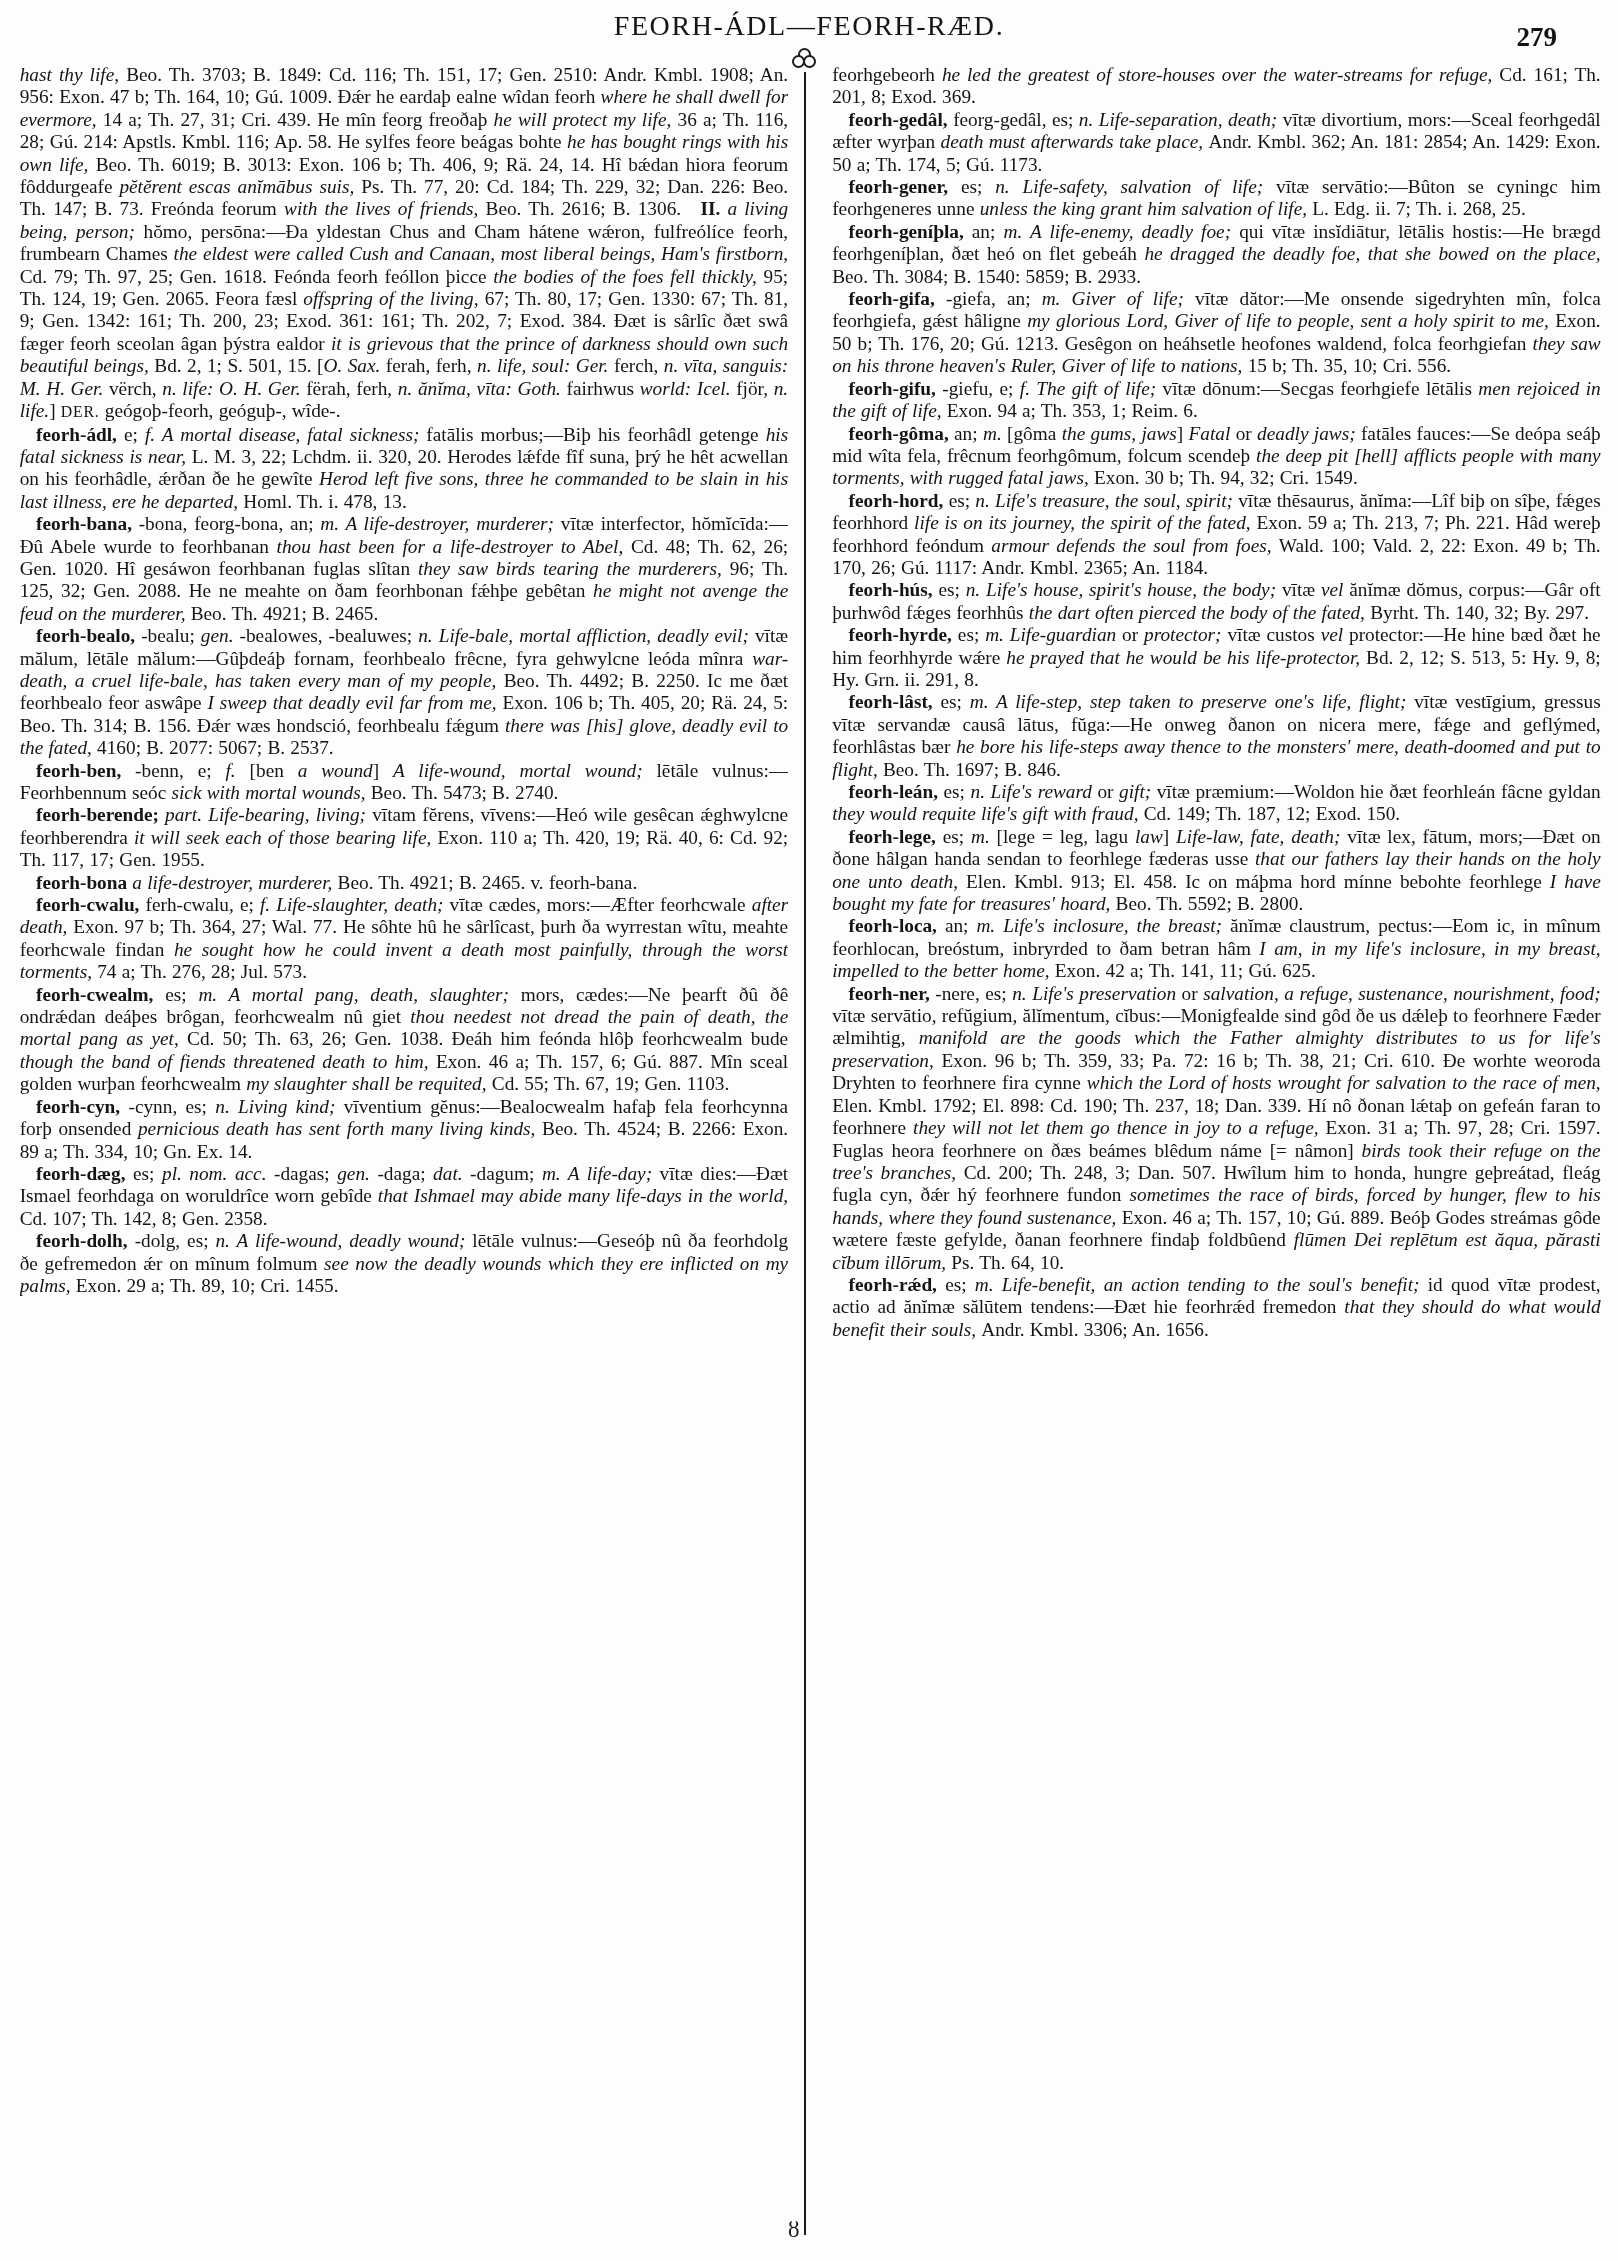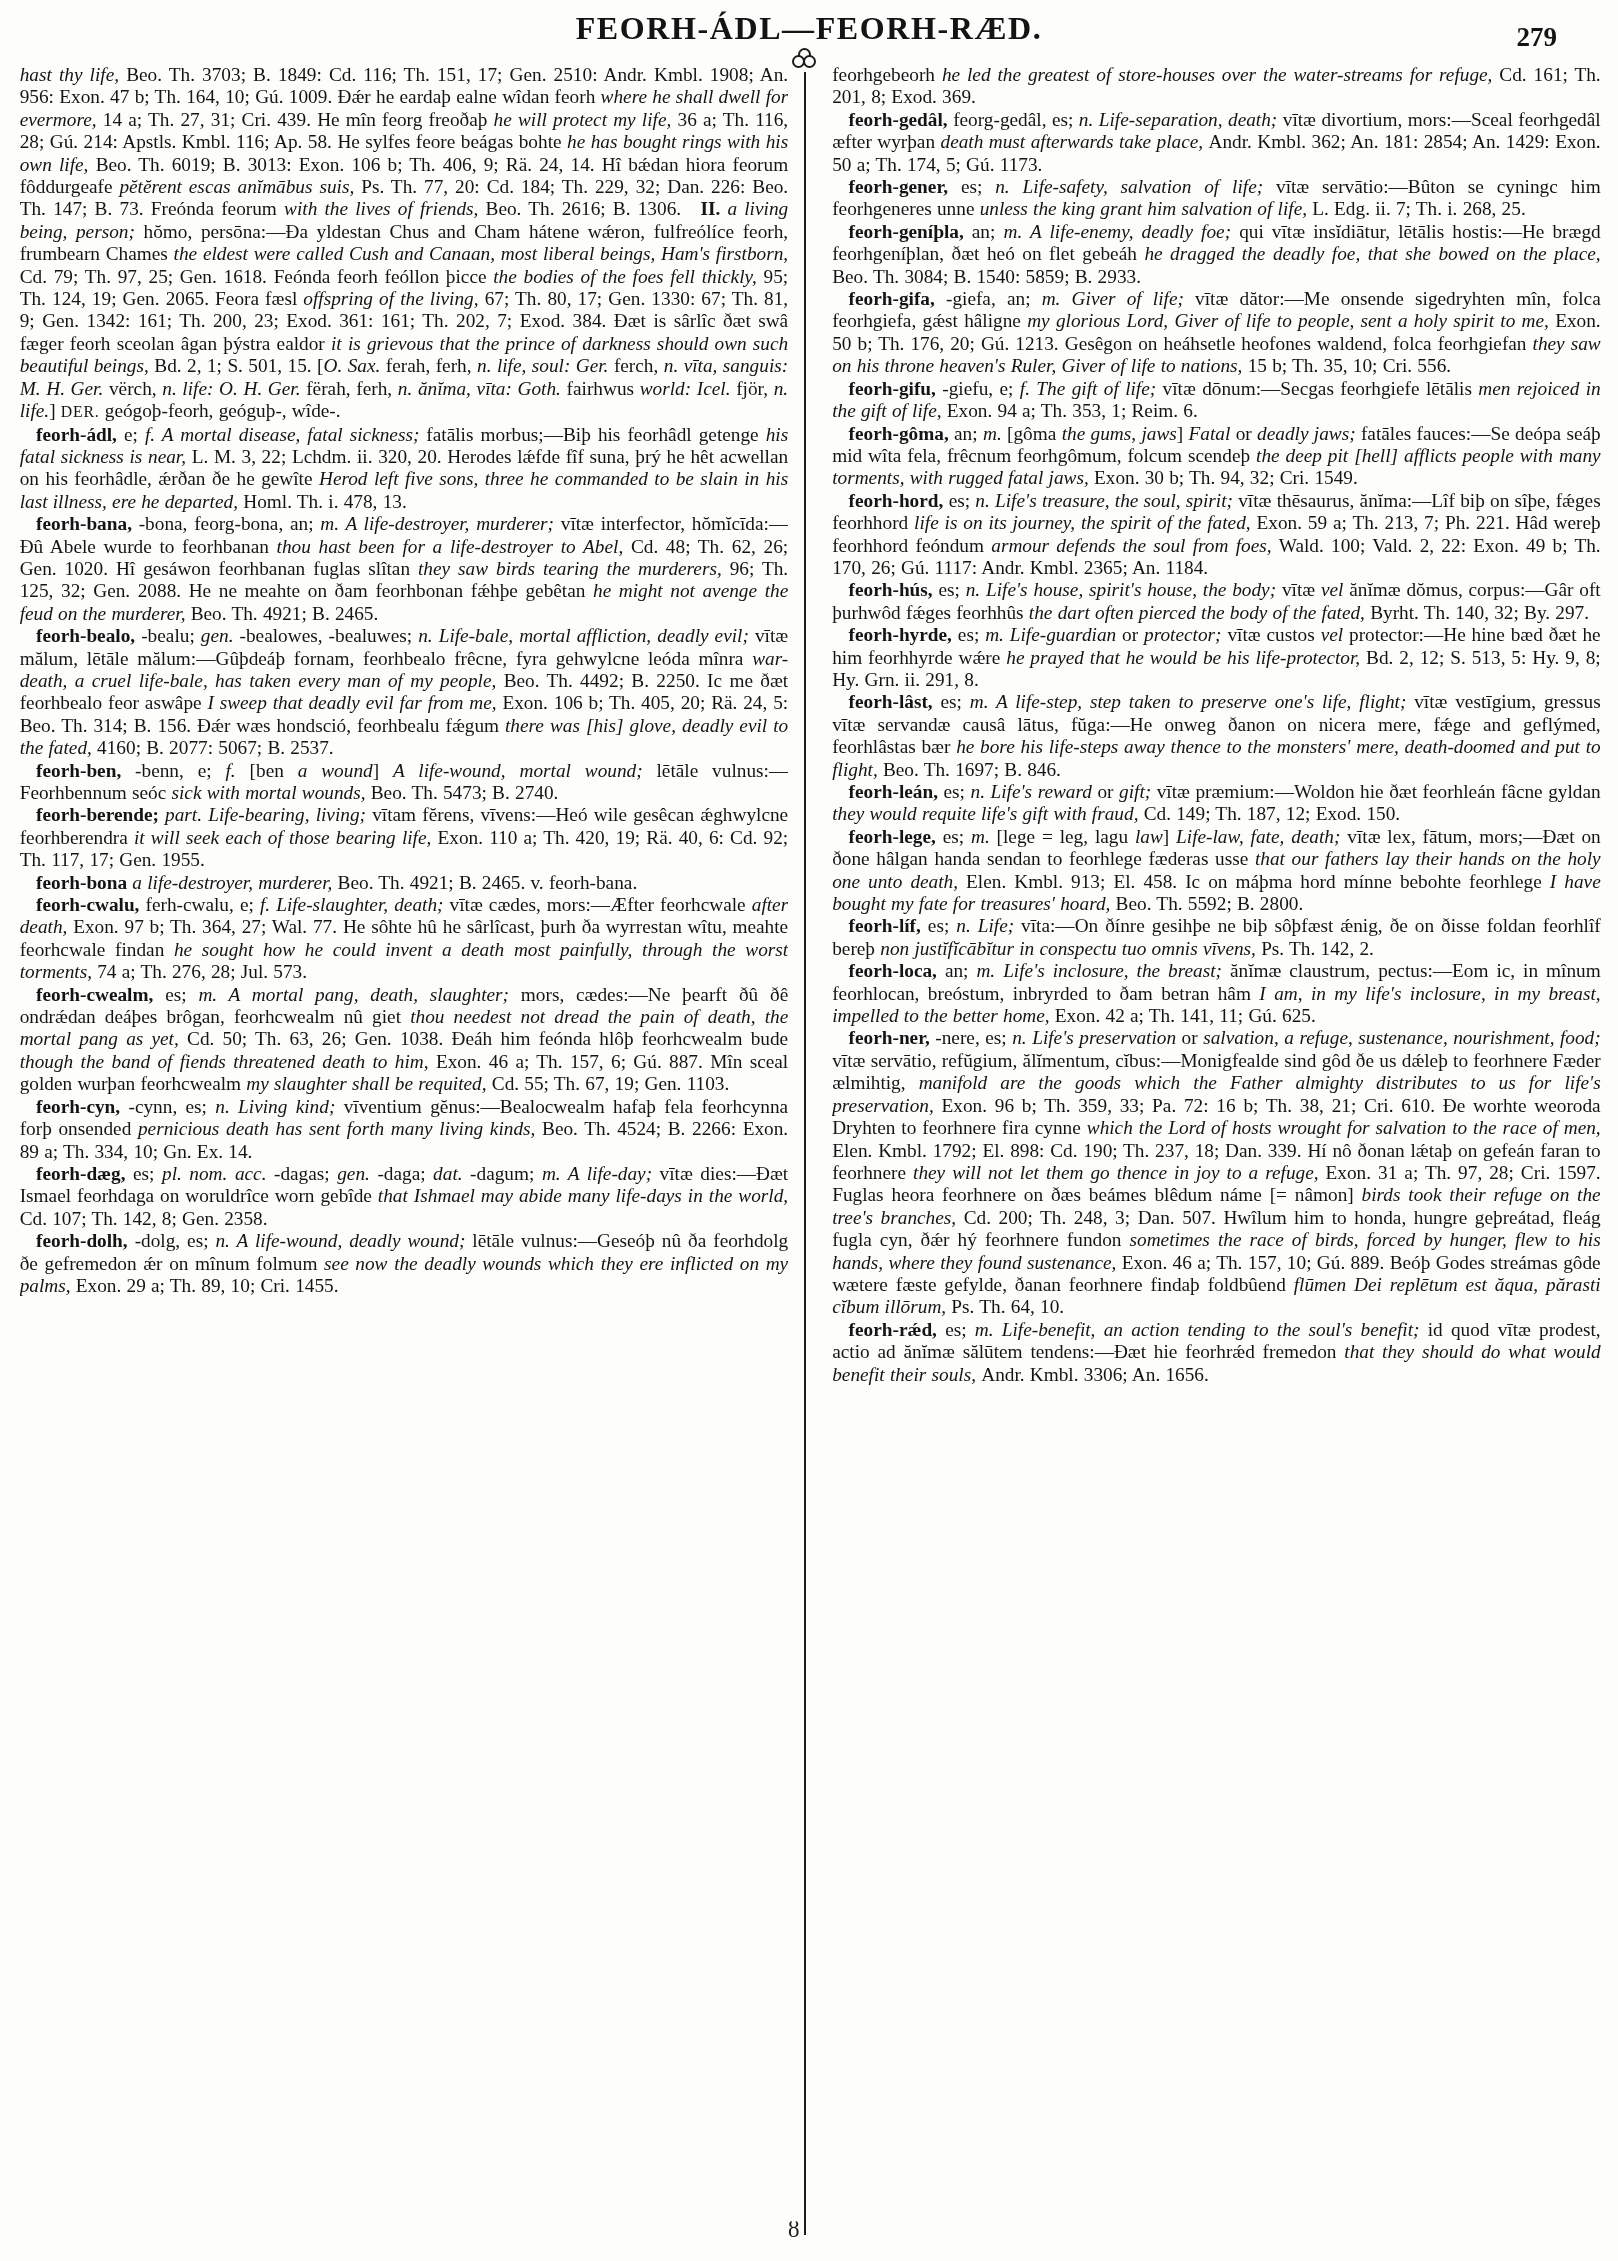--- a/index.html
+++ b/index.html
@@ -10,21 +10,21 @@
   }
   .page {
     position:relative; width:1618px; height:2261px;
     background:#fdfdfb; color:#141414; overflow:hidden;
   }
   .running-head {
     position:absolute; top:9.8px; left:0; width:100%; height:36px;
   }
   .head-title {
     position:absolute; left:0; right:0; text-align:center;
-    font-size:32px; font-weight:bold; letter-spacing:1.6px;
+    font-size:28px; font-weight:normal; letter-spacing:1.6px;
   }
   .head-page {
     position:absolute; right:61px; top:0;
     font-size:27px; font-weight:bold;margin-top:12px;
   }
   .columns {
     position:absolute; top:64px; left:19.7px;
     width:1581px; display:flex; gap:44px;
   }
   .col {
@@ -96,21 +96,20 @@
         <p class="entry"><span class="seg-b">feorh-geníþla, </span><span class="seg-n">an; </span><span class="seg-i">m. A life-enemy, deadly foe; </span><span class="seg-n">qui vītæ insĭdiātur, lētālis hostis:—He brægd feorhgeníþlan, ðæt heó on flet gebeáh </span><span class="seg-i">he dragged the deadly foe, that she bowed on the place, </span><span class="seg-n">Beo. Th. 3084; B. 1540: 5859; B. 2933.</span></p>
         <p class="entry"><span class="seg-b">feorh-gifa, </span><span class="seg-n">-giefa, an; </span><span class="seg-i">m. Giver of life; </span><span class="seg-n">vītæ dător:—Me onsende sigedryhten mîn, folca feorhgiefa, gǽst hâligne </span><span class="seg-i">my glorious Lord, Giver of life to people, sent a holy spirit to me, </span><span class="seg-n">Exon. 50 b; Th. 176, 20; Gú. 1213. Gesêgon on heáhsetle heofones waldend, folca feorhgiefan </span><span class="seg-i">they saw on his throne heaven's Ruler, Giver of life to nations, </span><span class="seg-n">15 b; Th. 35, 10; Cri. 556.</span></p>
         <p class="entry"><span class="seg-b">feorh-gifu, </span><span class="seg-n">-giefu, e; </span><span class="seg-i">f. The gift of life; </span><span class="seg-n">vītæ dōnum:—Secgas feorhgiefe lētālis </span><span class="seg-i">men rejoiced in the gift of life, </span><span class="seg-n">Exon. 94 a; Th. 353, 1; Reim. 6.</span></p>
         <p class="entry"><span class="seg-b">feorh-gôma, </span><span class="seg-n">an; </span><span class="seg-i">m. </span><span class="seg-n">[gôma </span><span class="seg-i">the gums, jaws</span><span class="seg-n">] </span><span class="seg-i">Fatal </span><span class="seg-n">or </span><span class="seg-i">deadly jaws; </span><span class="seg-n">fatāles fauces:—Se deópa seáþ mid wîta fela, frêcnum feorhgômum, folcum scendeþ </span><span class="seg-i">the deep pit [hell] afflicts people with many torments, with rugged fatal jaws, </span><span class="seg-n">Exon. 30 b; Th. 94, 32; Cri. 1549.</span></p>
         <p class="entry"><span class="seg-b">feorh-hord, </span><span class="seg-n">es; </span><span class="seg-i">n. Life's treasure, the soul, spirit; </span><span class="seg-n">vītæ thēsaurus, ănĭma:—Lîf biþ on sîþe, fǽges feorhhord </span><span class="seg-i">life is on its journey, the spirit of the fated, </span><span class="seg-n">Exon. 59 a; Th. 213, 7; Ph. 221. Hâd wereþ feorhhord feóndum </span><span class="seg-i">armour defends the soul from foes, </span><span class="seg-n">Wald. 100; Vald. 2, 22: Exon. 49 b; Th. 170, 26; Gú. 1117: Andr. Kmbl. 2365; An. 1184.</span></p>
         <p class="entry"><span class="seg-b">feorh-hús, </span><span class="seg-n">es; </span><span class="seg-i">n. Life's house, spirit's house, the body; </span><span class="seg-n">vītæ </span><span class="seg-i">vel </span><span class="seg-n">ănĭmæ dŏmus, corpus:—Gâr oft þurhwôd fǽges feorhhûs </span><span class="seg-i">the dart often pierced the body of the fated, </span><span class="seg-n">Byrht. Th. 140, 32; By. 297.</span></p>
         <p class="entry"><span class="seg-b">feorh-hyrde, </span><span class="seg-n">es; </span><span class="seg-i">m. Life-guardian </span><span class="seg-n">or </span><span class="seg-i">protector; </span><span class="seg-n">vītæ custos </span><span class="seg-i">vel </span><span class="seg-n">protector:—He hine bæd ðæt he him feorhhyrde wǽre </span><span class="seg-i">he prayed that he would be his life-protector, </span><span class="seg-n">Bd. 2, 12; S. 513, 5: Hy. 9, 8; Hy. Grn. ii. 291, 8.</span></p>
         <p class="entry"><span class="seg-b">feorh-lâst, </span><span class="seg-n">es; </span><span class="seg-i">m. A life-step, step taken to preserve one's life, flight; </span><span class="seg-n">vītæ vestīgium, gressus vītæ servandæ causâ lātus, fŭga:—He onweg ðanon on nicera mere, fǽge and geflýmed, feorhlâstas bær </span><span class="seg-i">he bore his life-steps away thence to the monsters' mere, death-doomed and put to flight, </span><span class="seg-n">Beo. Th. 1697; B. 846.</span></p>
         <p class="entry"><span class="seg-b">feorh-leán, </span><span class="seg-n">es; </span><span class="seg-i">n. Life's reward </span><span class="seg-n">or </span><span class="seg-i">gift; </span><span class="seg-n">vītæ præmium:—Woldon hie ðæt feorhleán fâcne gyldan </span><span class="seg-i">they would requite life's gift with fraud, </span><span class="seg-n">Cd. 149; Th. 187, 12; Exod. 150.</span></p>
         <p class="entry"><span class="seg-b">feorh-lege, </span><span class="seg-n">es; </span><span class="seg-i">m. </span><span class="seg-n">[lege = leg, lagu </span><span class="seg-i">law</span><span class="seg-n">] </span><span class="seg-i">Life-law, fate, death; </span><span class="seg-n">vītæ lex, fātum, mors;—Ðæt on ðone hâlgan handa sendan to feorhlege fæderas usse </span><span class="seg-i">that our fathers lay their hands on the holy one unto death, </span><span class="seg-n">Elen. Kmbl. 913; El. 458. Ic on máþma hord mínne bebohte feorhlege </span><span class="seg-i">I have bought my fate for treasures' hoard, </span><span class="seg-n">Beo. Th. 5592; B. 2800.</span></p>
-        <p class="entry"><span class="seg-b">feorh-líf, </span><span class="seg-n">es; </span><span class="seg-i">n. Life; </span><span class="seg-n">vīta:—On ðínre gesihþe ne biþ sôþfæst ǽnig, ðe on ðisse foldan feorhlîf bereþ </span><span class="seg-i">non justĭfĭcābĭtur in conspectu tuo omnis vīvens, </span><span class="seg-n">Ps. Th. 142, 2.</span></p>
         <p class="entry"><span class="seg-b">feorh-loca, </span><span class="seg-n">an; </span><span class="seg-i">m. Life's inclosure, the breast; </span><span class="seg-n">ănĭmæ claustrum, pectus:—Eom ic, in mînum feorhlocan, breóstum, inbryrded to ðam betran hâm </span><span class="seg-i">I am, in my life's inclosure, in my breast, impelled to the better home, </span><span class="seg-n">Exon. 42 a; Th. 141, 11; Gú. 625.</span></p>
         <p class="entry"><span class="seg-b">feorh-ner, </span><span class="seg-n">-nere, es; </span><span class="seg-i">n. Life's preservation </span><span class="seg-n">or </span><span class="seg-i">salvation, a refuge, sustenance, nourishment, food; </span><span class="seg-n">vītæ servātio, refŭgium, ălĭmentum, cĭbus:—Monigfealde sind gôd ðe us dǽleþ to feorhnere Fæder ælmihtig, </span><span class="seg-i">manifold are the goods which the Father almighty distributes to us for life's preservation, </span><span class="seg-n">Exon. 96 b; Th. 359, 33; Pa. 72: 16 b; Th. 38, 21; Cri. 610. Ðe worhte weoroda Dryhten to feorhnere fira cynne </span><span class="seg-i">which the Lord of hosts wrought for salvation to the race of men, </span><span class="seg-n">Elen. Kmbl. 1792; El. 898: Cd. 190; Th. 237, 18; Dan. 339. Hí nô ðonan lǽtaþ on gefeán faran to feorhnere </span><span class="seg-i">they will not let them go thence in joy to a refuge, </span><span class="seg-n">Exon. 31 a; Th. 97, 28; Cri. 1597. Fuglas heora feorhnere on ðæs beámes blêdum náme [= nâmon] </span><span class="seg-i">birds took their refuge on the tree's branches, </span><span class="seg-n">Cd. 200; Th. 248, 3; Dan. 507. Hwîlum him to honda, hungre geþreátad, fleág fugla cyn, ðǽr hý feorhnere fundon </span><span class="seg-i">sometimes the race of birds, forced by hunger, flew to his hands, where they found sustenance, </span><span class="seg-n">Exon. 46 a; Th. 157, 10; Gú. 889. Beóþ Godes streámas gôde wætere fæste gefylde, ðanan feorhnere findaþ foldbûend </span><span class="seg-i">flūmen Dei replētum est ăqua, părasti cĭbum illōrum, </span><span class="seg-n">Ps. Th. 64, 10.</span></p>
         <p class="entry"><span class="seg-b">feorh-rǽd, </span><span class="seg-n">es; </span><span class="seg-i">m. Life-benefit, an action tending to the soul's benefit; </span><span class="seg-n">id quod vītæ prodest, actio ad ănĭmæ sălūtem tendens:—Ðæt hie feorhrǽd fremedon </span><span class="seg-i">that they should do what would benefit their souls, </span><span class="seg-n">Andr. Kmbl. 3306; An. 1656.</span></p>
       </div>
   </div>
 
   <div class="press-mark">ȣ</div>
 </div>
 
 

